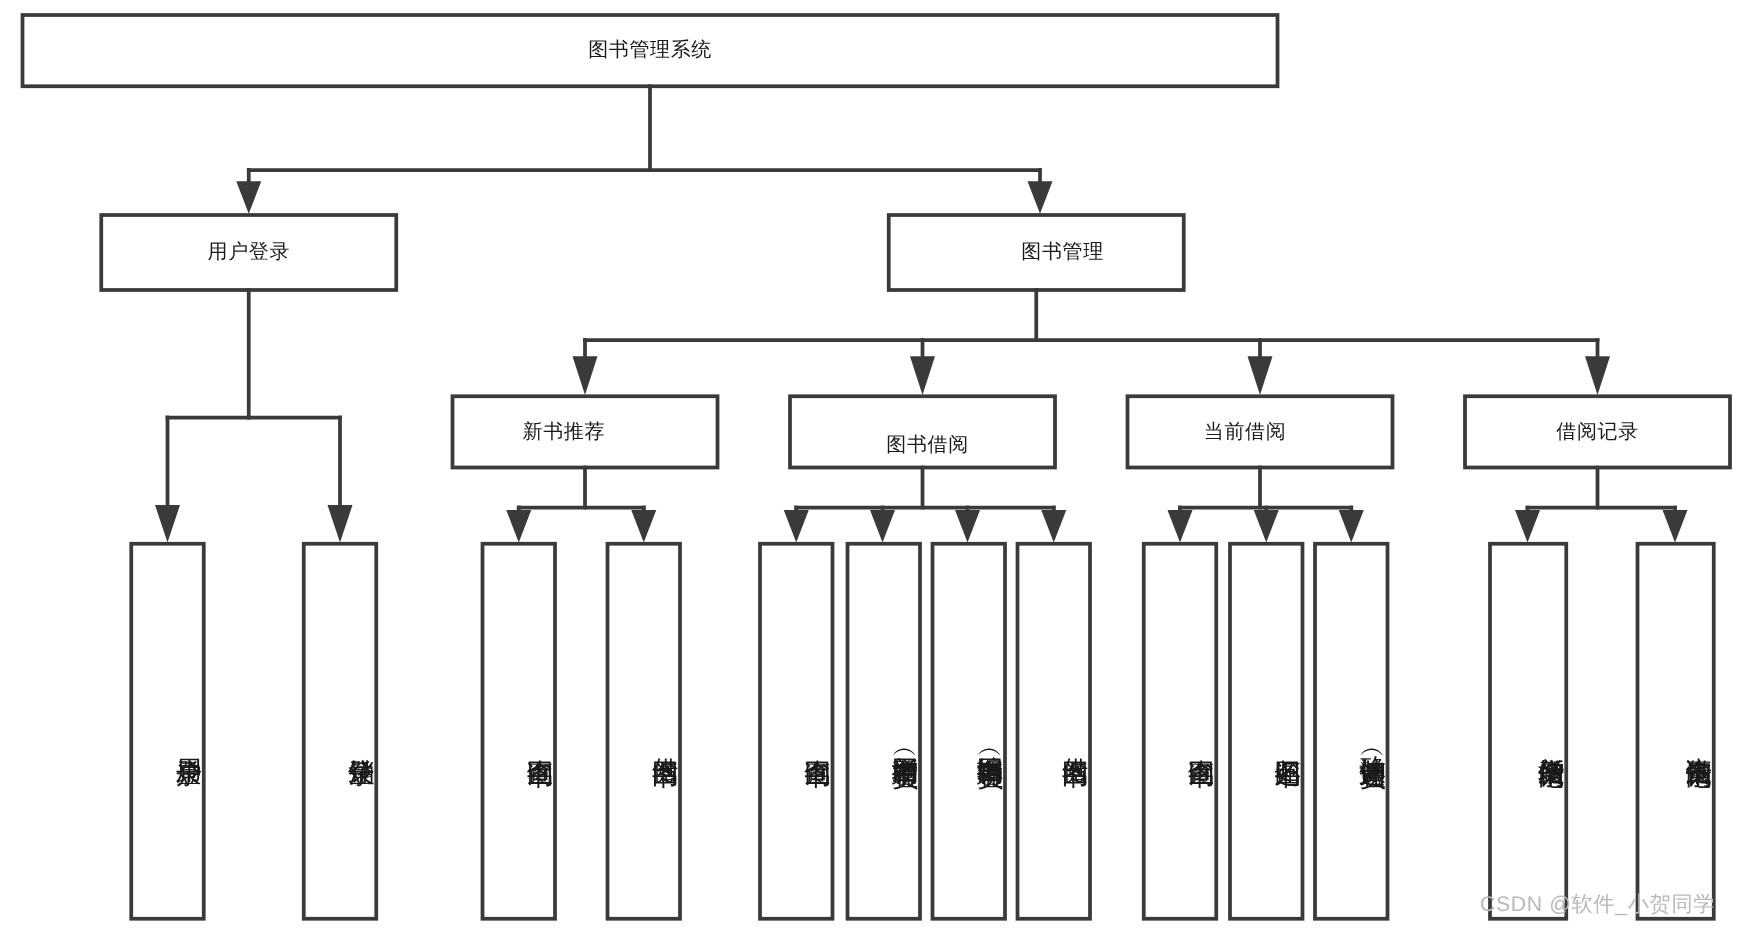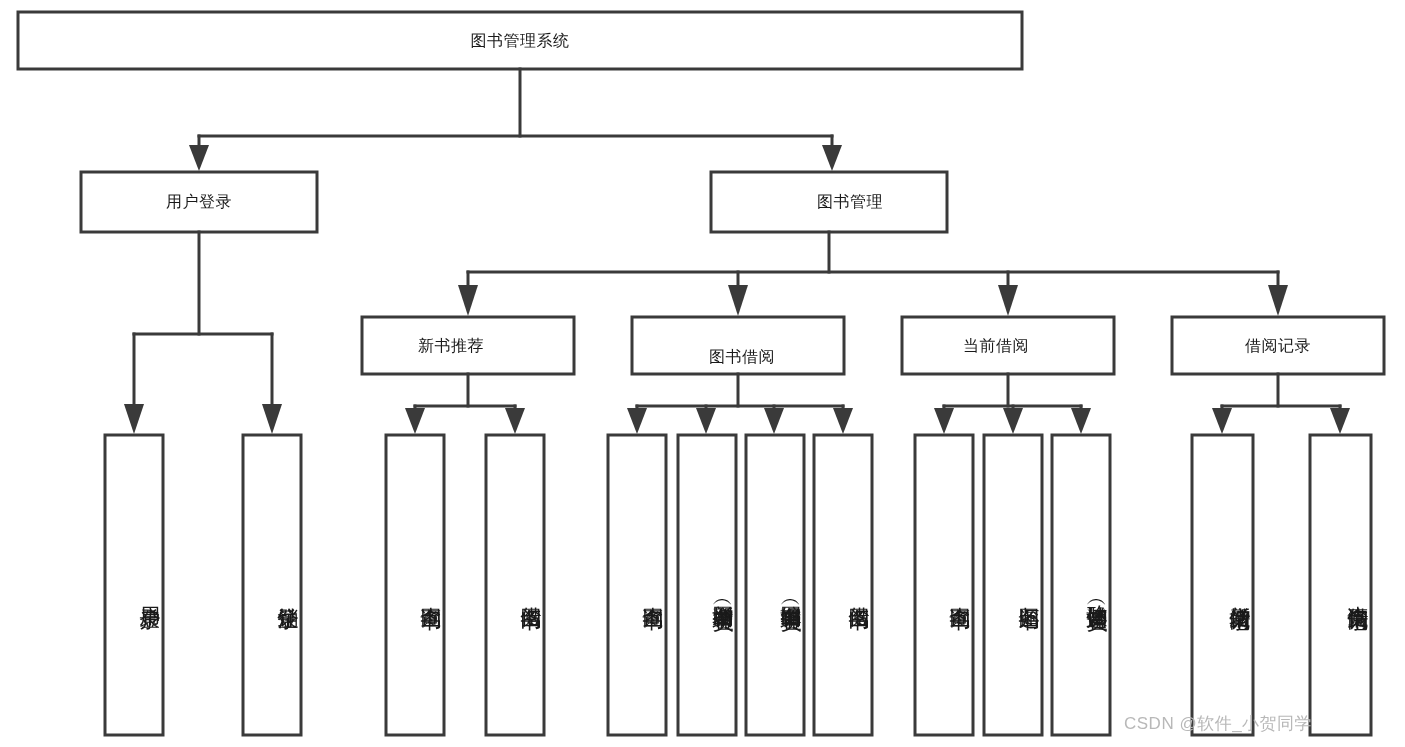--- a/index.html
+++ b/index.html
@@ -62,21 +62,21 @@
     font-size: 21px;
     line-height: 1.25;
     letter-spacing: 1px;
     writing-mode: vertical-rl;
     text-orientation: upright;
     pointer-events: none;
     overflow: hidden;
   }
   .watermark {
     position: absolute;
-    left: 1124px;
+    left: 1184px;
     top: 712px;
     font-size: 17px;
     color: #b8b8b8;
     letter-spacing: 0.5px;
     white-space: nowrap;
     pointer-events: none;
   }
 </style>
 </head>
 <body>

